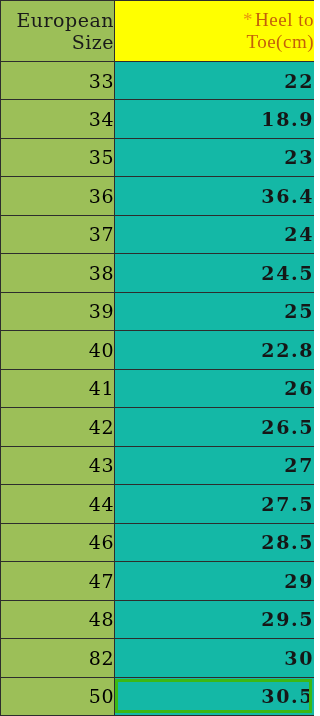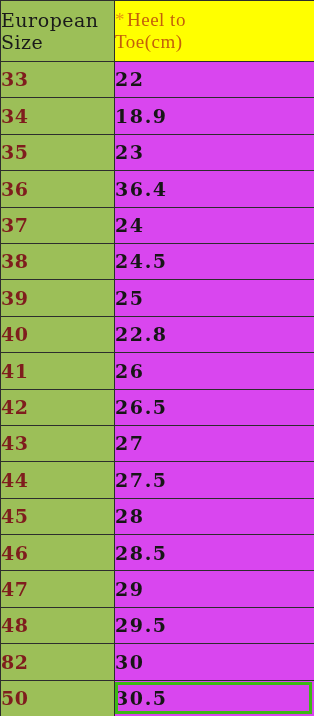--- a/index.html
+++ b/index.html
@@ -24,21 +24,21 @@
   }
 
   #size-table col.col-eu  { width: 114px; }
   #size-table col.col-len { width: 200px; }
 
   #size-table th,
   #size-table td {
     margin: 0;
     padding: 0;
     border: 1px solid #2d2d2d;
-    text-align: left;
+    text-align: right;
     vertical-align: middle;
     line-height: 1.18;
   }
 
   
   thead tr { height: 61px; }
 
   th.hdr-eu {
     background: #9cbf58;
     color: #1a1a1a;
@@ -60,28 +60,28 @@
     color: #e8950f;
     font-size: 19px;
     padding-right: 2px;
   }
 
   
   tbody tr { height: 36.4px; }
 
   td.cell-eu {
     background: #9cbf58;
-    color: #7f1d1d;
+    color: #000000;
     font-size: 19px;
-    font-weight: bold;
+    font-weight: normal;
     letter-spacing: 0.5px;
   }
 
   td.cell-len {
-    background: #d946ef;
+    background: #14b8a6;
     color: #161616;
     font-size: 19px;
     font-weight: bold;
     letter-spacing: 1.6px;
   }
 
   
   tbody tr:last-child td.cell-len {
     position: relative;
   }
@@ -159,24 +159,20 @@
       </tr>
       <tr>
         <td class="cell-eu">43</td>
         <td class="cell-len"><span>27</span></td>
       </tr>
       <tr>
         <td class="cell-eu">44</td>
         <td class="cell-len"><span>27.5</span></td>
       </tr>
       <tr>
-        <td class="cell-eu">45</td>
-        <td class="cell-len"><span>28</span></td>
-      </tr>
-      <tr>
         <td class="cell-eu">46</td>
         <td class="cell-len"><span>28.5</span></td>
       </tr>
       <tr>
         <td class="cell-eu">47</td>
         <td class="cell-len"><span>29</span></td>
       </tr>
       <tr>
         <td class="cell-eu">48</td>
         <td class="cell-len"><span>29.5</span></td>

